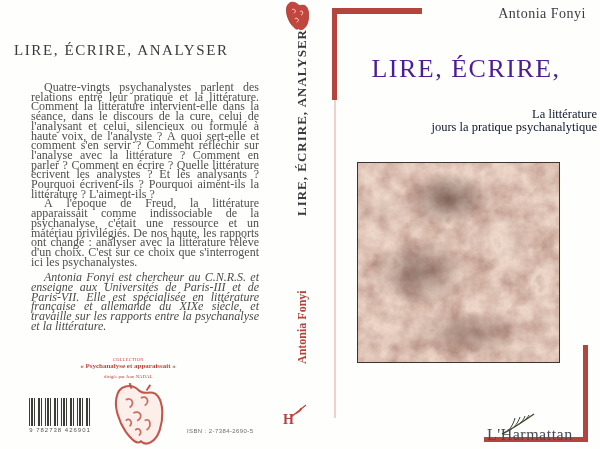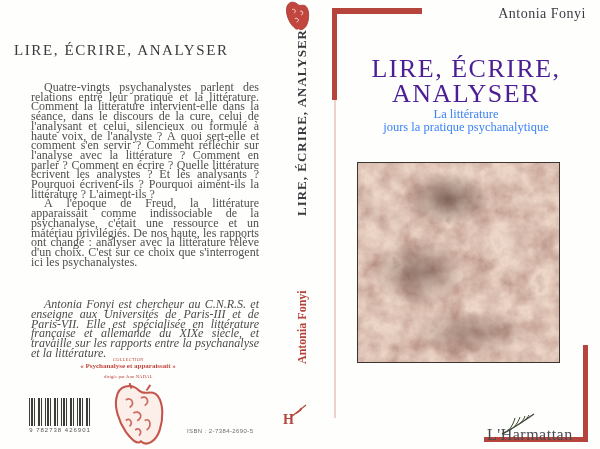--- a/index.html
+++ b/index.html
@@ -5,21 +5,21 @@
   html,body{margin:0;padding:0;background:#ffffff;}
   #canvas{
     position:relative;width:600px;height:449px;background:#fefefdf5;
     font-family:"Liberation Serif", serif;overflow:hidden;background:#fefefd;
   }
   .abs{position:absolute;}
   
   .back-title{left:14px;top:42px;font-size:15px;letter-spacing:1.6px;color:#3a3a3c;white-space:nowrap;}
   .blurb{left:31px;top:83px;width:228px;font-size:12px;line-height:9.7px;text-align:justify;color:#4e4e4e;}
   .blurb p{margin:0;text-indent:13px;}
-  .blurb .bio{margin-top:33px;font-style:italic;color:#4a4a4a;}
+  .blurb .bio{margin-top:6px;font-style:italic;color:#4a4a4a;}
   .collection{left:78px;top:353px;width:100px;text-align:center;color:#c0463e;line-height:5px;}
   .collection .col-label{display:inline-block;font-size:6px;letter-spacing:0.5px;transform:scale(0.72);transform-origin:center;}
   .collection .col-name{font-size:7px;font-weight:bold;line-height:7px;margin-top:1px;}
   .collection .col-dir{display:inline-block;font-size:6px;transform:scale(0.8);transform-origin:center;margin-top:2px;}
   .big-heart{left:110px;top:383px;}
   .barcode{left:29px;top:398px;width:62px;}
   .barcode-bars{width:62px;height:28px;
     background:repeating-linear-gradient(90deg,
       #3b3b38 0 1px,#fbfbf9 1px 2px,#3b3b38 2px 4px,#fbfbf9 4px 5px,
       #3b3b38 5px 6px,#fbfbf9 6px 9px,#3b3b38 9px 11px,#fbfbf9 11px 12px,
@@ -36,21 +36,21 @@
   .spine-hlogo{left:283px;top:404px;width:24px;height:26px;}
   .spine-hlogo .hletter{position:absolute;left:0;top:8px;font-size:14px;font-weight:bold;color:#b5443c;}
   .spine-hlogo svg{position:absolute;left:6px;top:0;}
   
   .bar-top{left:332px;top:8px;width:90px;height:6px;background:#b5443c;}
   .bar-left-solid{left:332px;top:8px;width:5px;height:92px;background:#b5443c;}
   .line-left-faint{left:334px;top:100px;width:2px;height:318px;background:#edd2cc;}
   .front-author{left:430px;top:6px;width:156px;text-align:right;font-size:14px;color:#3b3b43;letter-spacing:0.5px;}
   .front-title{left:335px;top:56px;width:262px;text-align:center;font-size:26px;letter-spacing:1.5px;
     color:#4c1d95;line-height:25px;}
-  .front-subtitle{left:335px;top:108px;width:262px;text-align:center;font-size:12.5px;color:#3b82f6;line-height:13px;}
+  .front-subtitle{left:335px;top:108px;width:262px;text-align:right;font-size:12.5px;color:#0f172a;line-height:13px;}
   .painting{left:357px;top:162px;width:203px;height:201px;border:1px solid #3b3430;box-sizing:border-box;background:#8a5d4d;}
   .painting svg{display:block;width:100%;height:100%;}
   .paint-overlay{position:absolute;left:0;top:0;right:0;bottom:0;
     background:
       radial-gradient(ellipse 60px 40px at 45% 18%, rgba(45,20,15,0.50), rgba(45,20,15,0) 70%),
       radial-gradient(ellipse 70px 50px at 30% 55%, rgba(50,22,16,0.42), rgba(50,22,16,0) 70%),
       radial-gradient(ellipse 50px 35px at 75% 40%, rgba(240,225,215,0.30), rgba(240,225,215,0) 70%),
       radial-gradient(ellipse 80px 30px at 55% 85%, rgba(60,28,20,0.35), rgba(60,28,20,0) 75%),
       radial-gradient(ellipse 45px 30px at 12% 25%, rgba(235,220,210,0.28), rgba(235,220,210,0) 70%);}
   .bracket-v{left:583px;top:345px;width:5px;height:97px;background:#b5443c;}
@@ -115,21 +115,20 @@
 
   <div class="abs" style="left:330px;top:0;width:270px;height:449px;">
     <div class="abs bar-top" style="left:2px;top:8px;"></div>
     <div class="abs bar-left-solid" style="left:2px;top:8px;"></div>
     <div class="abs line-left-faint" style="left:4px;top:100px;"></div>
 
     <div class="abs front-author" style="left:100px;top:6px;">Antonia Fonyi</div>
 
     <div class="abs front-title" style="left:5px;top:56px;">
       <div>LIRE, ÉCRIRE,</div>
-      <div>ANALYSER</div>
     </div>
 
     <div class="abs front-subtitle" style="left:5px;top:108px;">
       <div>La littérature</div>
       <div>jours la pratique psychanalytique</div>
     </div>
 
     <div class="abs painting" style="left:27px;top:162px;">
       <svg viewBox="0 0 203 201" preserveAspectRatio="none">
         <defs>

